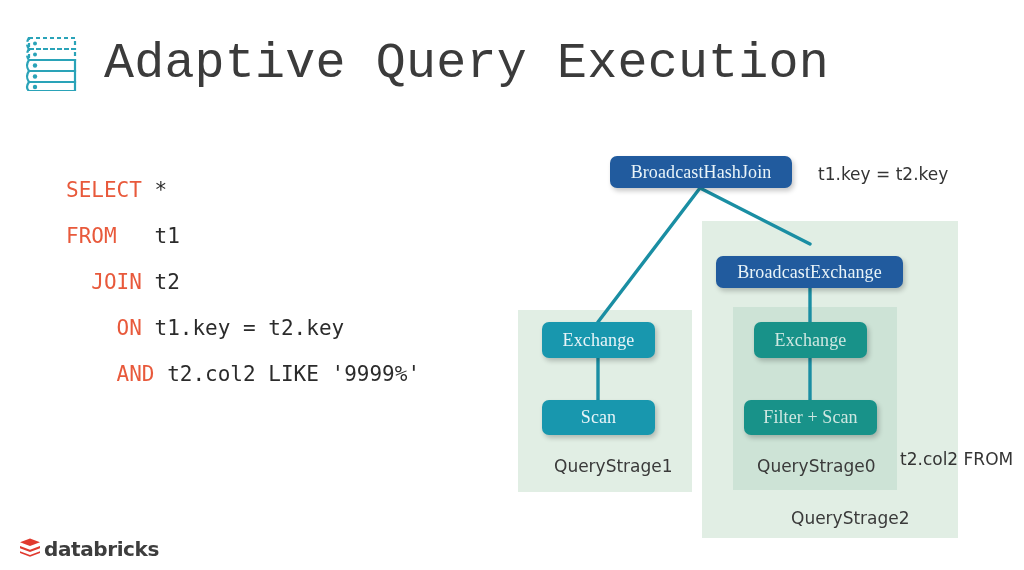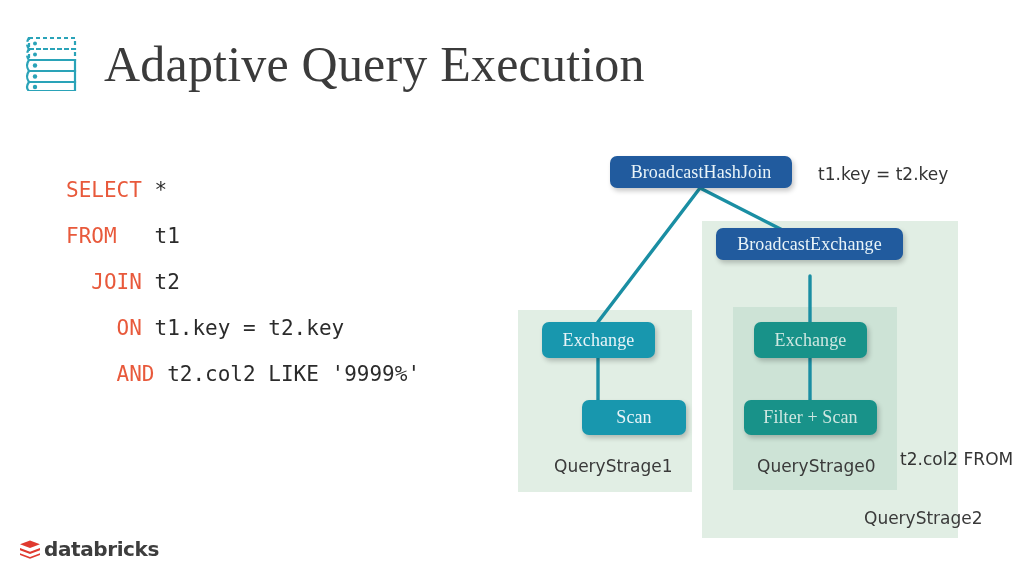--- a/index.html
+++ b/index.html
@@ -21,21 +21,21 @@
     position: absolute;
     left: 23px;
     top: 29px;
     width: 58px;
     height: 62px;
   }
   #page-title {
     position: absolute;
     left: 104px;
     top: 30px;
-    font-family: Liberation Serif, serif;
+    font-family: Liberation Mono, monospace;
     font-size: 50px;
     font-weight: 300;
     letter-spacing: 0.2px;
     color: #3b3b3b;
     white-space: nowrap;
     line-height: 68px;
   }
 
   
   #sql-block {
@@ -110,21 +110,20 @@
     white-space: pre;
     line-height: 25px;
   }
 
   
   #brand {
     position: absolute;
     left: 19px;
     top: 537px;
     display: flex;
-    align-items: center;
     gap: 3px;
   }
   #brand-text {
     font-family: "DejaVu Sans", sans-serif;
     font-size: 20px;
     font-weight: 700;
     color: #3d3d3d;
     letter-spacing: -0.4px;
   }
 </style>
@@ -171,45 +170,45 @@
         <path d="M810 276 L810 323"></path>
         <path d="M598 358 L598 402"></path>
         <path d="M810 358 L810 402"></path>
       </g>
     </svg>
 
     <div class="node blue" style="left:610px; top:156px; width:182px; height:32px;">
       <span>BroadcastHashJoin</span>
     </div>
 
-    <div class="node blue" style="left:716px; top:228px; width:187px; height:32px;">
+    <div class="node blue" style="left:716px; top:256px; width:187px; height:32px;">
       <span>BroadcastExchange</span>
     </div>
 
     <div class="node cyan" style="left:542px; top:322px; width:113px; height:36px;">
       <span>Exchange</span>
     </div>
 
-    <div class="node cyan" style="left:542px; top:400px; width:104px; height:35px;margin-left:40px;">
+    <div class="node cyan" style="left:542px; top:400px; width:113px; height:35px;">
       <span>Scan</span>
     </div>
 
     <div class="node green" style="left:754px; top:322px; width:113px; height:36px;">
       <span>Exchange</span>
     </div>
 
     <div class="node green" style="left:744px; top:400px; width:133px; height:35px;">
       <span>Filter + Scan</span>
     </div>
 
     <div class="stage-label" style="left:554px; top:456px;">QueryStrage1</div>
 
     <div class="stage-label" style="left:757px; top:456px;">QueryStrage0</div>
 
-    <div class="stage-label" style="left:864px; top:508px;">QueryStrage2</div>
+    <div class="stage-label" style="left:791px; top:508px;">QueryStrage2</div>
 
     <div class="annot" style="left:818px; top:162px;">t1.key = t2.key</div>
 
     <div class="annot" style="left:900px; top:397px;">
       <div>t2.col2 FROM</div>
     </div>
   </div>
 
   <div id="brand">
     <svg width="22" height="21" viewBox="0 0 22 21">

